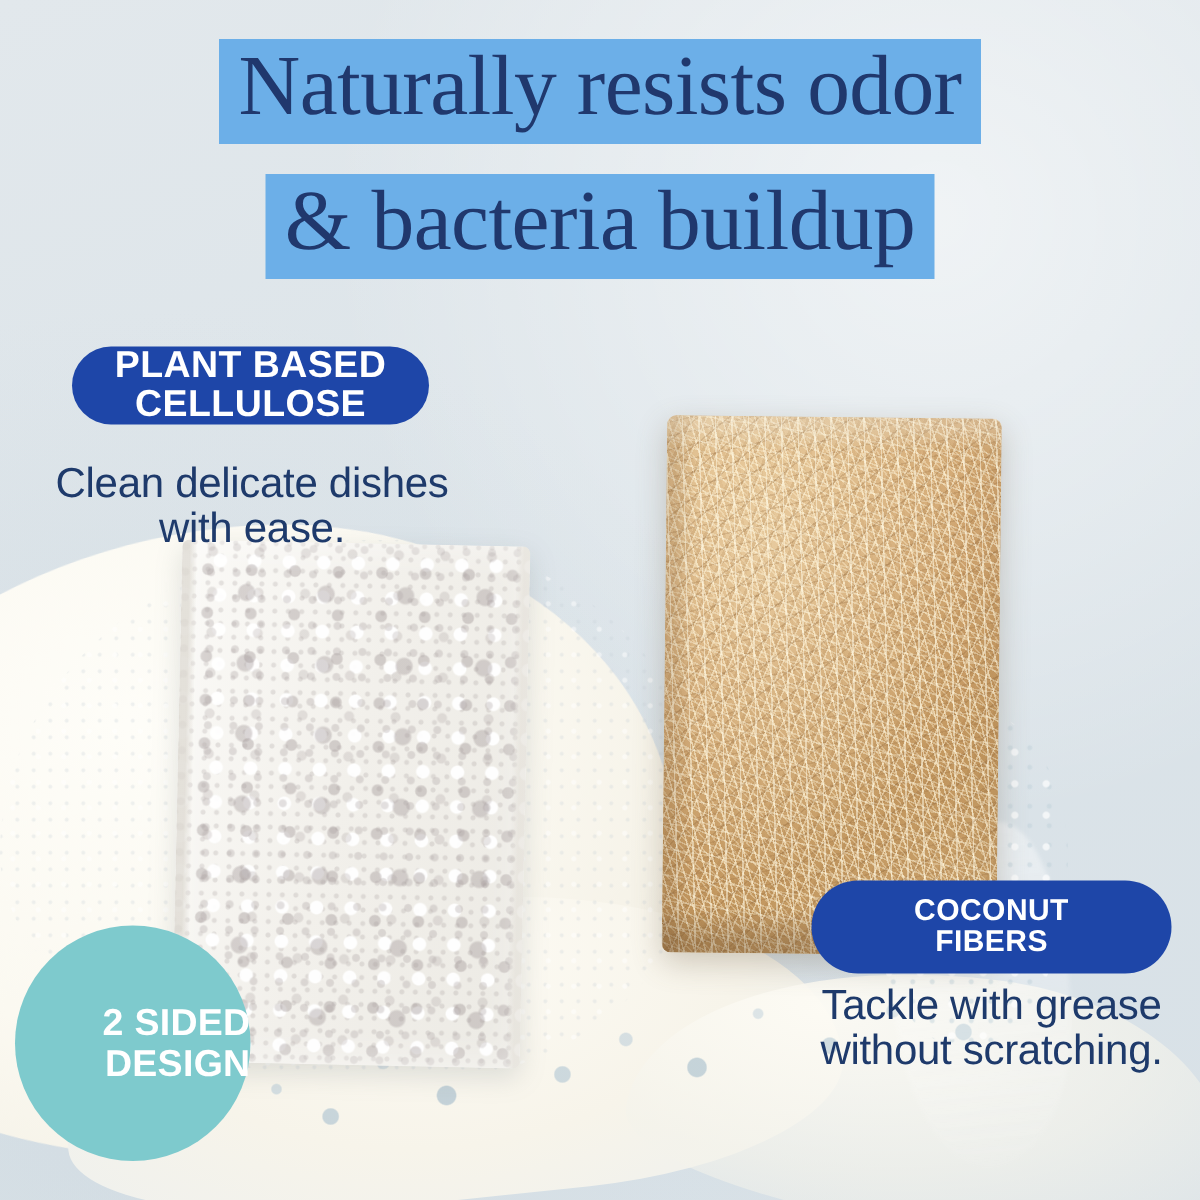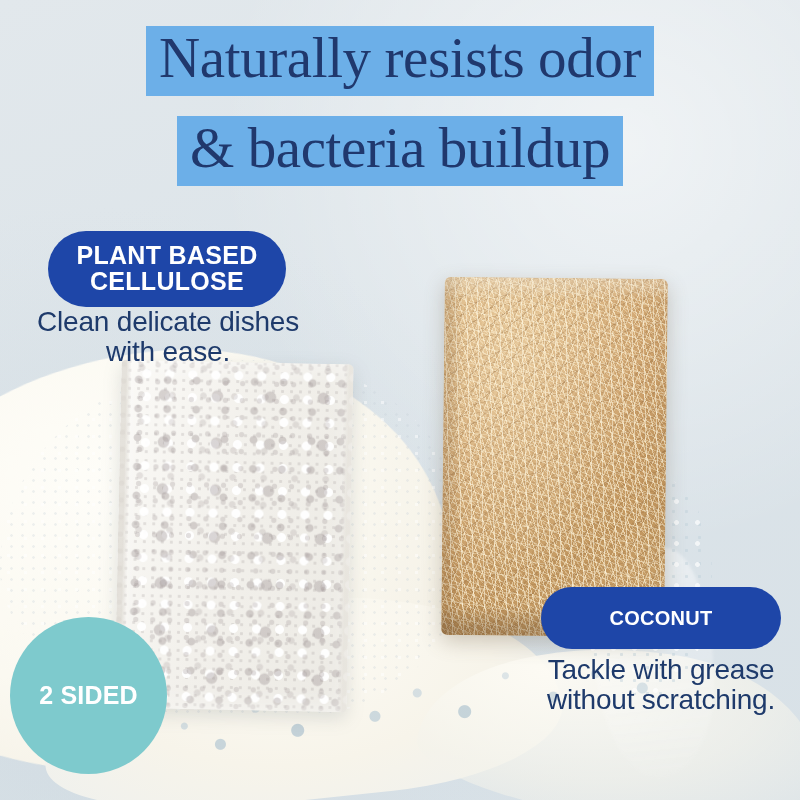--- a/index.html
+++ b/index.html
@@ -260,21 +260,21 @@
     display: flex;
     align-items: center;
     justify-content: center;
   }
   .pill span { display: block; line-height: 1.03; }
 
   #pill-cellulose {
     left: 48px;
     top: 231px;
     width: 238px;
-    height: 76px;
+    height: 52px;
     font-size: 25px;
   }
   #pill-coconut {
     left: 541px;
     top: 587px;
     width: 240px;
     height: 62px;
     font-size: 20px;
   }
 
@@ -307,21 +307,21 @@
     width: 157px;
     height: 157px;
     border-radius: 50%;
     background: #7ecacd;
     color: #ffffff;
     font-weight: bold;
     font-size: 25px;
     line-height: 1.06;
     display: flex;
     flex-direction: column;
-    align-items: center;
+    align-items: flex-end;
     justify-content: center;
     text-align: center;
     letter-spacing: 0.2px;
   }
 </style>
 </head>
 <body>
 
 <div id="stage">
 
@@ -359,21 +359,23 @@
     <div>
       <span>PLANT BASED</span>
       <span>CELLULOSE</span>
     </div>
   </div>
   <div class="caption" id="cap-cellulose">Clean delicate dishes with ease.</div>
 
   <div class="pill" id="pill-coconut">
     <div>
       <span>COCONUT</span>
+      <span>FIBERS</span>
     </div>
   </div>
   <div class="caption" id="cap-coconut">Tackle with grease without scratching.</div>
 
   <div id="badge-two-sided">
     <span>2 SIDED</span>
+    <span>DESIGN</span>
   </div>
 
 </div>
 
 </body></html>

